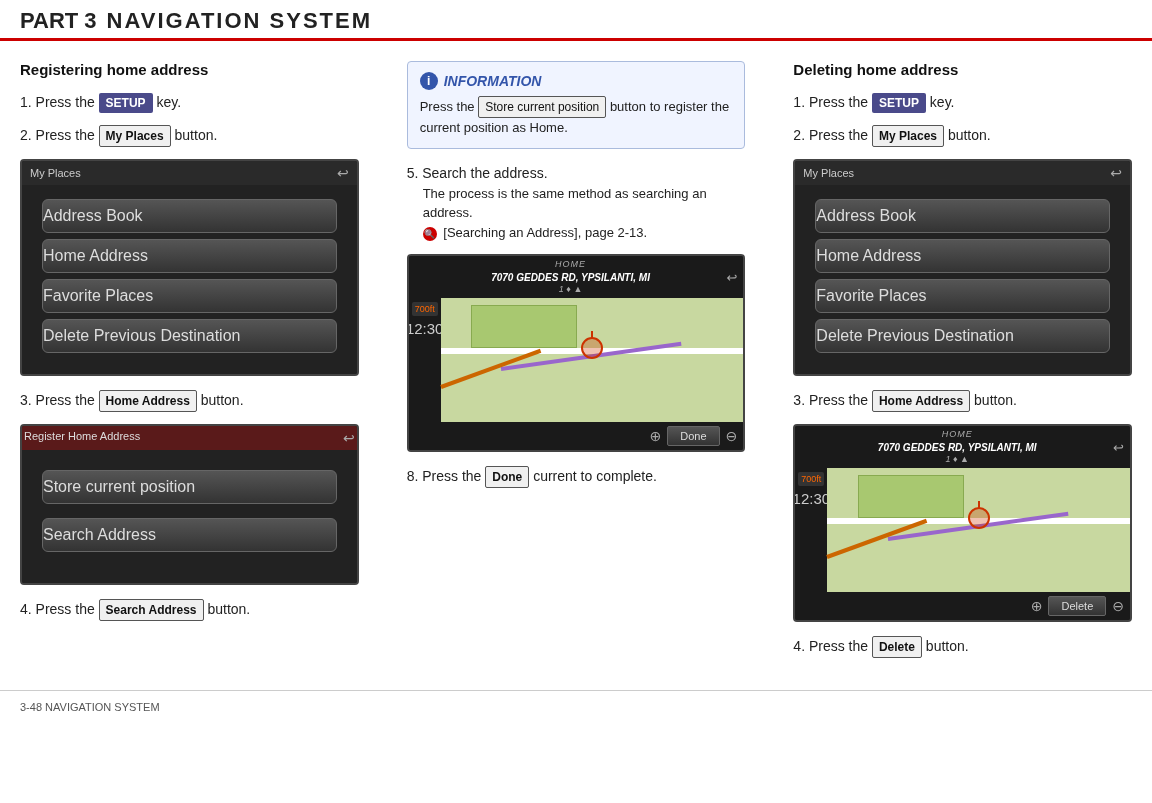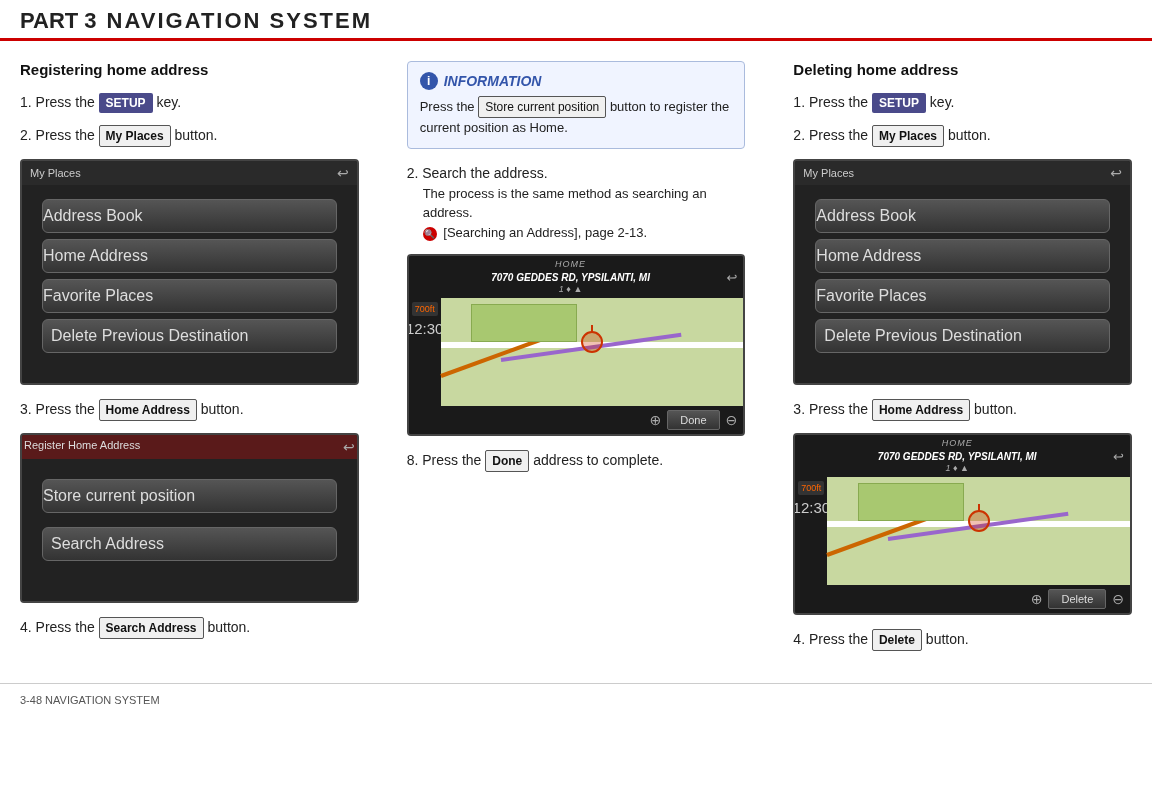--- a/index.html
+++ b/index.html
@@ -123,21 +123,21 @@
       width: 100%;
       background: linear-gradient(180deg, #555 0%, #333 100%);
       border: 1px solid #666;
       border-radius: 6px;
       color: #ddd;
       font-size: 16px;
       text-align: left;
       padding: 7px 0;
       margin-bottom: 6px;
     }
-    .screen-menu-btn:last-child { margin-bottom: 16px; padding-left: 8px; }
+    .screen-menu-btn:last-child { margin-bottom: 7px; }
     .register-titlebar {
       background: #5a1a1a;
       color: #ddd;
       font-size: 11px;
       padding: 4px 2px;
       display: flex;
       justify-content: space-between;
     }
     .register-menu-area {
       background: #222;
@@ -156,21 +156,21 @@
     .map-title-text {
       color: #fff;
       font-size: 10px;
       text-align: center;
       flex: 1;
       line-height: 1.3;
       font-style: italic;
     }
     .map-area {
       position: relative;
-      height: 108px;
+      height: 124px;
       background: #c8d8a0;
       overflow: hidden;
     }
     .map-sidebar {
       position: absolute;
       left: 0; top: 0; bottom: 0;
       width: 32px;
       background: #1a1a1a;
       display: flex;
       flex-direction: column;
@@ -353,21 +353,21 @@
         <span>INFORMATION</span>
       </div>
       <div class="step-note">
         <span>Press the </span>
         <span class="inline-btn-store">Store current position</span>
         <span> button to register the current position as Home.</span>
       </div>
     </div>
 
     <div class="step">
-      <div>2. Search the address.</div>
+      <div>5. Search the address.</div>
       <div class="indent step-note">The process is the same method as searching an address.</div>
       <div class="indent step-note">
         <span class="search-ref-icon">🔍</span>
         <span>[Searching an Address], page 2-13.</span>
       </div>
     </div>
 
     <div class="screen-mockup">
       <div class="map-titlebar">
         <div class="map-title-text">
@@ -401,21 +401,21 @@
       <div class="map-bottom-bar">
         <span class="map-icon-btn">⊕</span>
         <span class="map-done-btn">Done</span>
         <span class="map-icon-btn">⊖</span>
       </div>
     </div>
 
     <div class="step">
       <span>8. Press the </span>
       <span class="inline-btn">Done</span>
-      <span> address to complete.</span>
+      <span> current to complete.</span>
     </div>
   </div>
 
   <div class="col">
     <div class="section-title">Deleting home address</div>
 
     <div class="step">
       <span>1. Press the </span>
       <span class="inline-btn-setup">SETUP</span>
       <span> key.</span>

